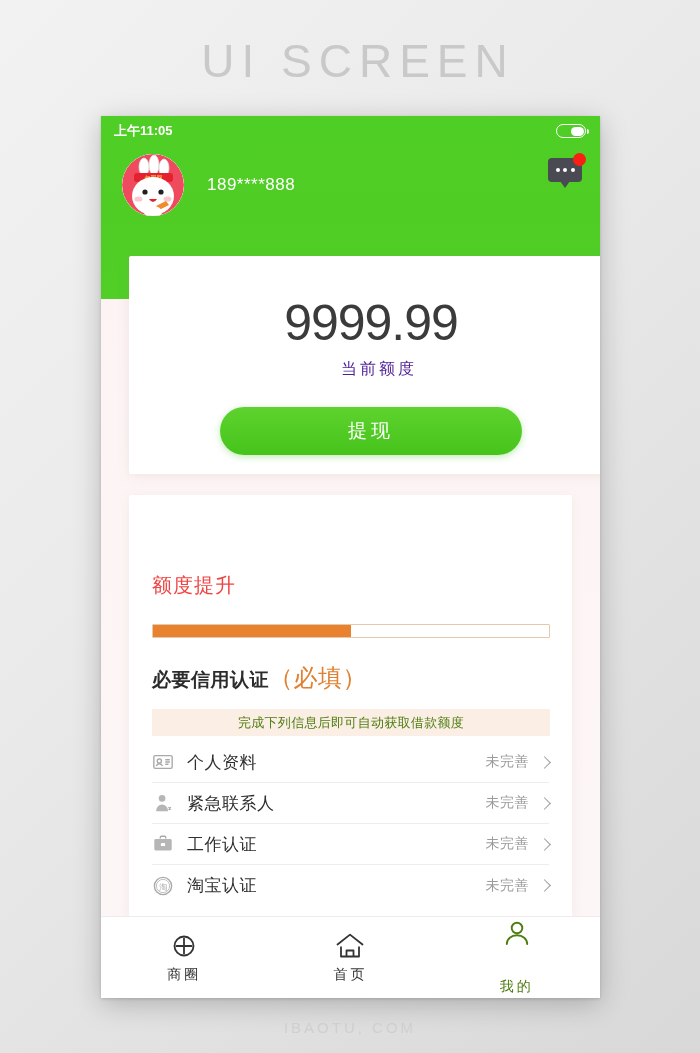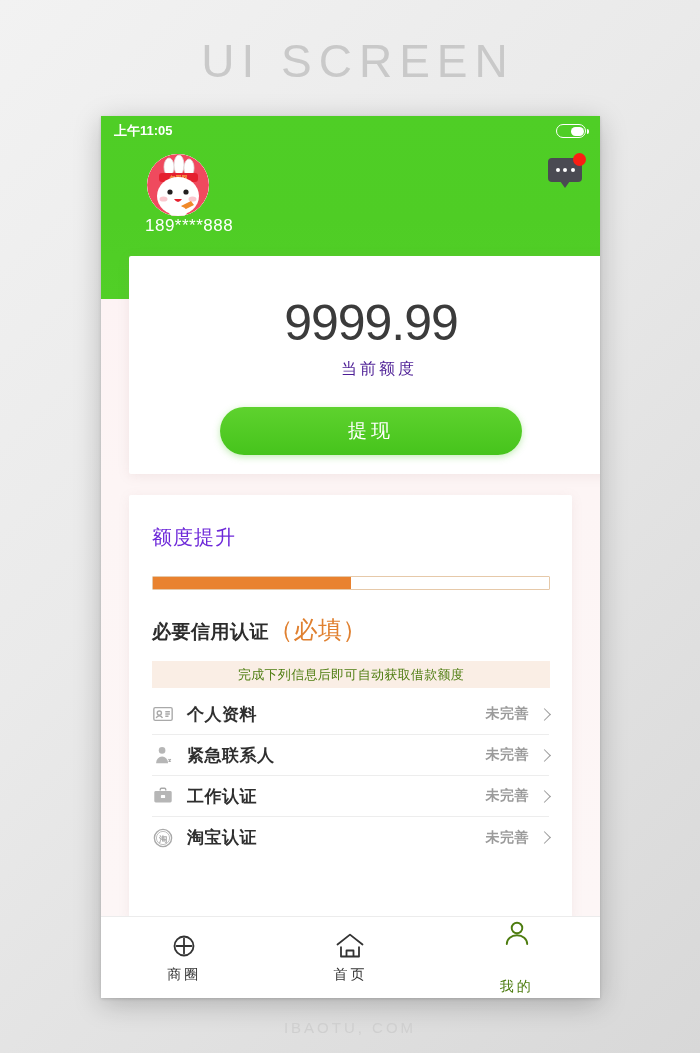--- a/index.html
+++ b/index.html
@@ -98,21 +98,20 @@
     background: #fff;
     border-radius: 6px;
   }
 
   
   .user-row {
     position: absolute;
     left: 21px; top: 38px;
     display: flex;
     align-items: center;
-    flex-direction: column;
   }
   .avatar {
     width: 62px; height: 62px;
     border-radius: 50%;
     overflow: hidden;
     flex: none;
     background: #fff;
     position: relative;
   }
   .phone-label {
@@ -219,22 +218,23 @@
     width: 443px;
     height: 425px;
     background: #fff;
     border-radius: 2px;
     box-shadow: 0 2px 12px rgba(160,120,120,0.10);
     padding: 0 23px;
   }
   .credit-title {
     padding-top: 29px;
     font-size: 20px;
-    color: #6d28d9;
+    color: #ef4444;
     letter-spacing: 1px;
+    margin-top: 48px;
   }
 
   .progress-track {
     margin-top: 25px;
     width: 398px;
     height: 14px;
     border: 1px solid #e6c9a9;
     background: #fff;
     border-radius: 1px;
     overflow: hidden;
@@ -264,21 +264,21 @@
     background: #faeee5;
     display: flex;
     align-items: center;
     justify-content: center;
     font-size: 13px;
     color: #4d7c0f;
     letter-spacing: 0.3px;
   }
 
   
-  .cert-list { margin-top: 6px; font-weight: bold; }
+  .cert-list { margin-top: 6px; }
   .cert-row {
     height: 41px;
     display: flex;
     align-items: center;
     border-bottom: 1px solid #ededed;
     cursor: pointer;
   }
   .cert-row:last-child { border-bottom: none; }
   .cert-icon {
     width: 22px; height: 22px;

